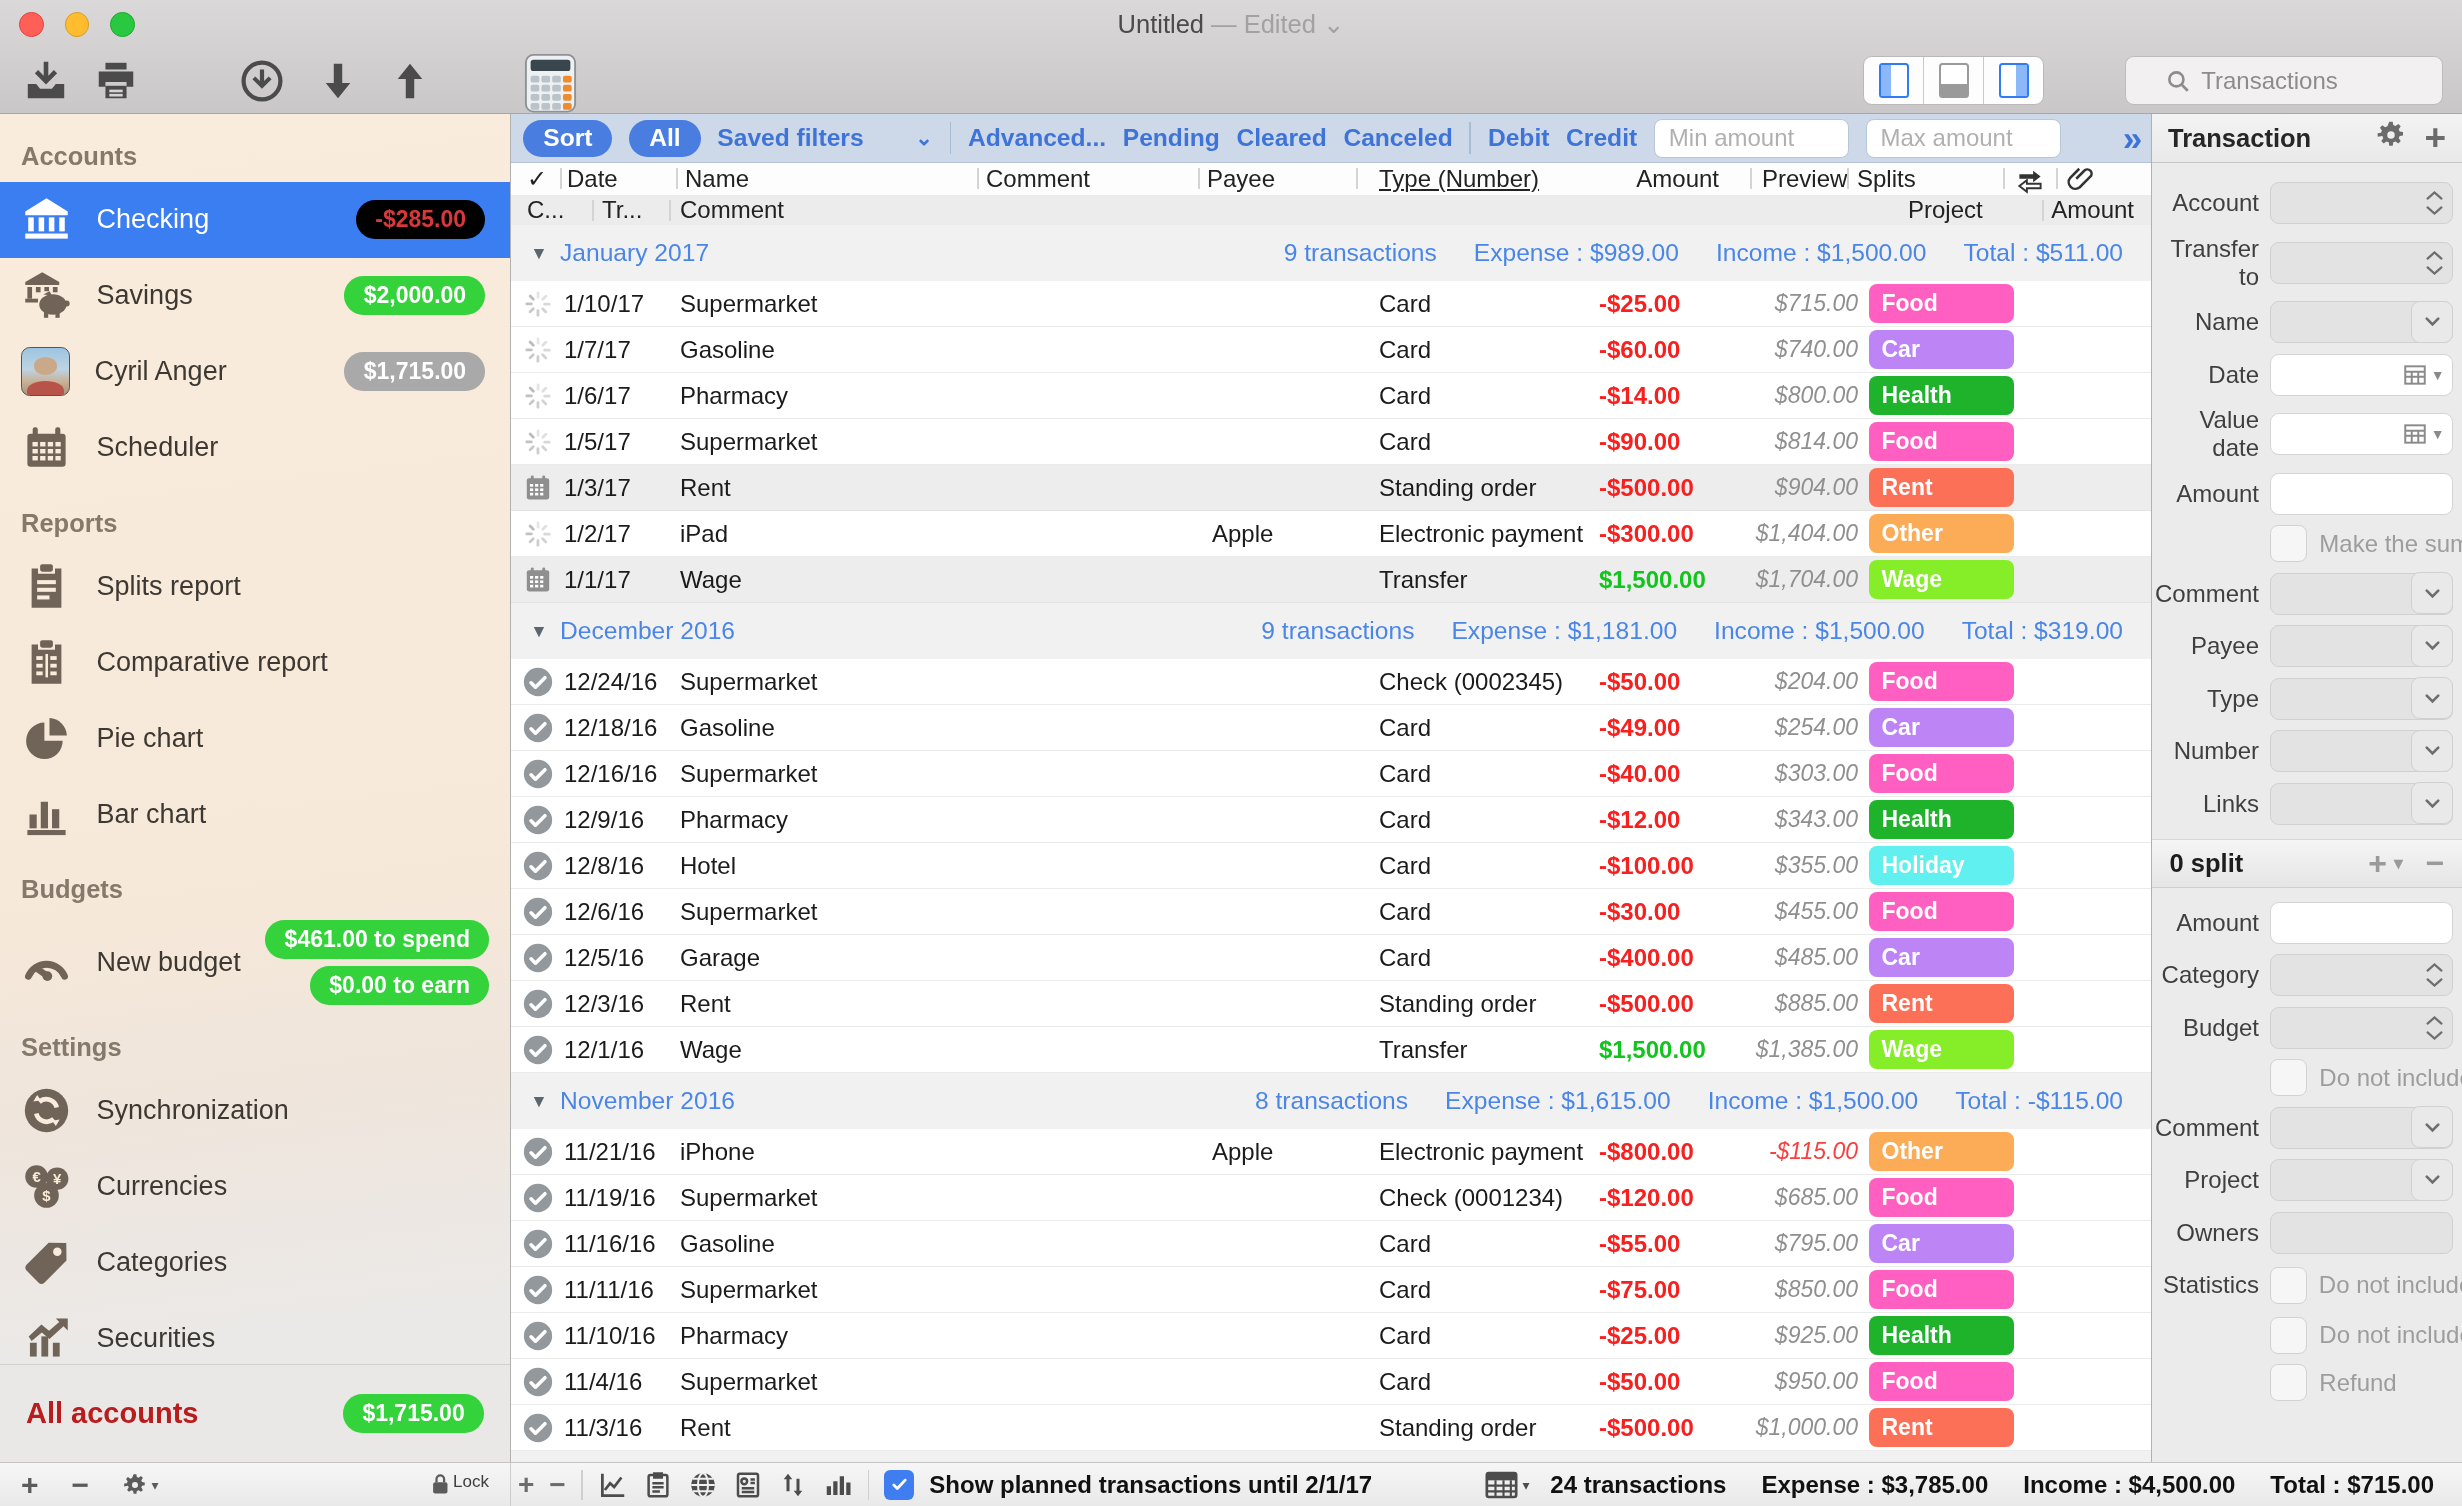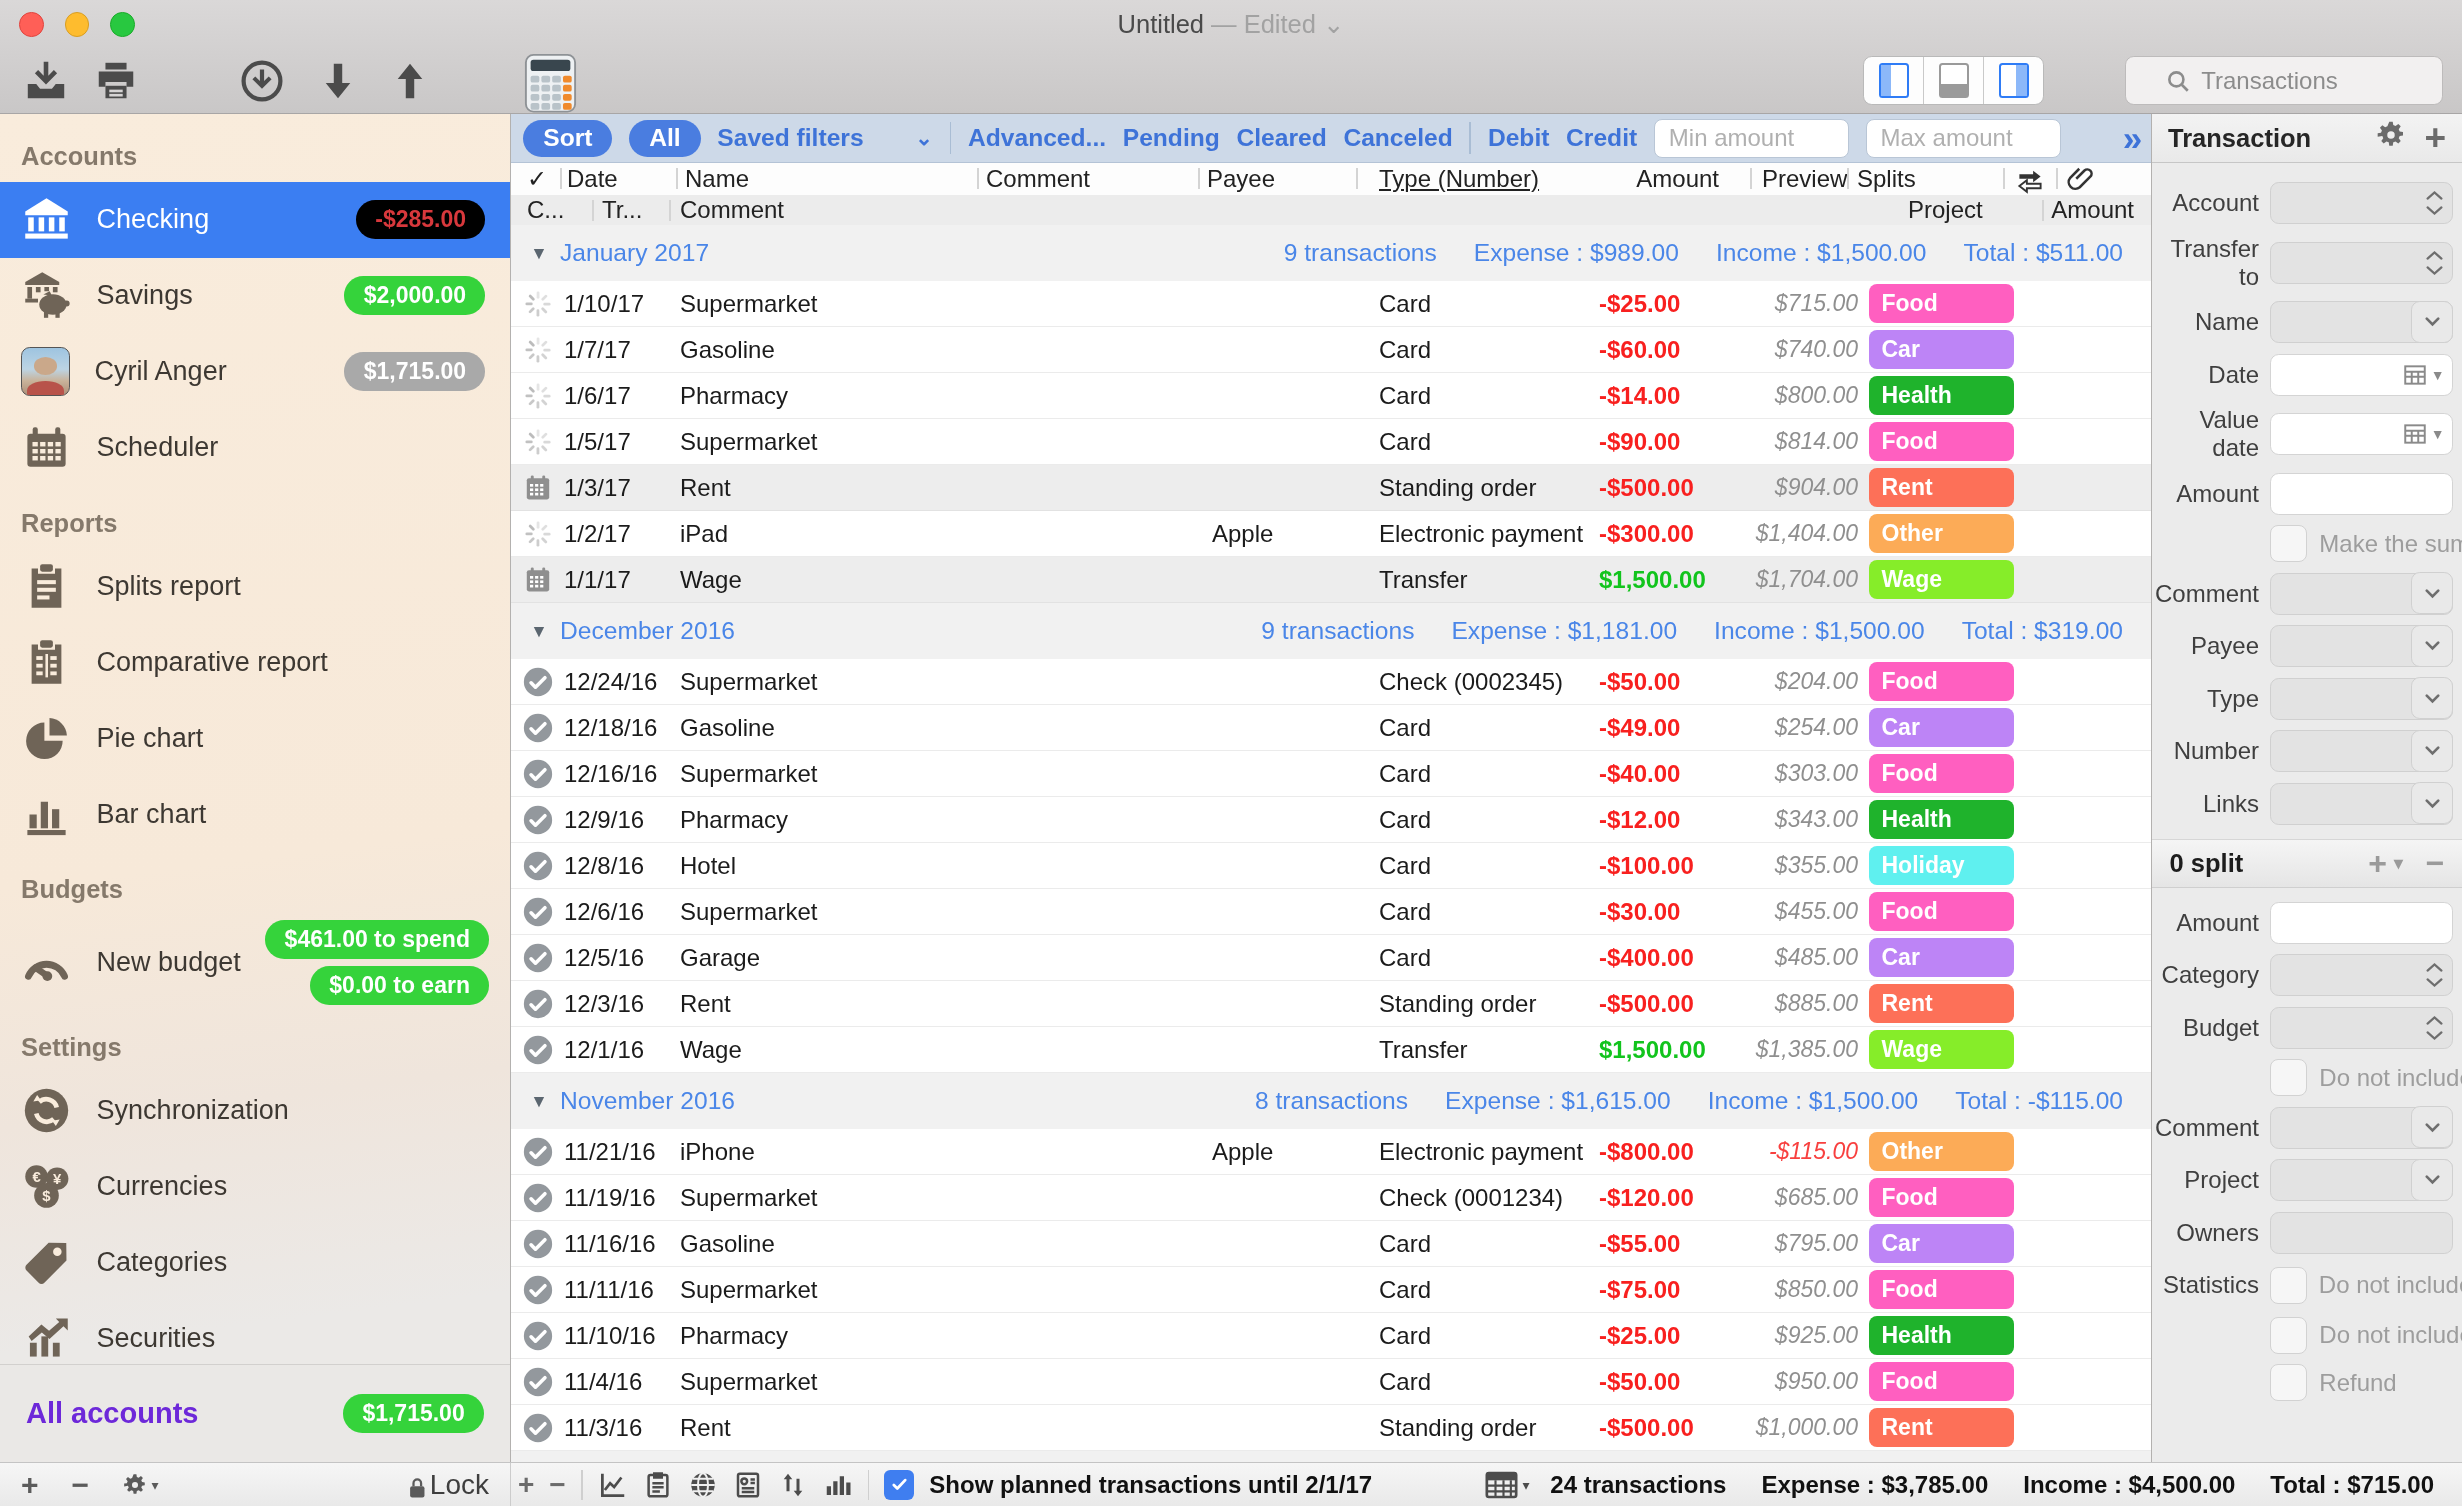--- a/index.html
+++ b/index.html
@@ -49,21 +49,21 @@
   .sitem.selected .icon { color:#fff; }
   .sbadges { margin-left:auto; display:flex; flex-direction:column; gap:7px; align-items:flex-end; }
   .sbadge { height:39px; border-radius:19.3px; padding:0 19.3px; font-weight:bold; font-size:23px; color:#fff; display:flex; align-items:center; white-space:nowrap; }
   .sbadge.green{ background:#35d33b; }
   .sbadge.gray{ background:#a9a9a9; }
   .sbadge.white-red{ background:#000000; color:#d8383c; }
   .avatar { width:49px; height:49px; border-radius:8.8px; border:1.8px solid #555; background:linear-gradient(#9ec4e0 0%,#bcd4e4 45%,#c9b39a 70%,#ad8f78 100%); position:relative; overflow:hidden; }
   .avatar::after{ content:""; position:absolute; left:12.3px; top:8.8px; width:23px; height:17.6px; border-radius:50%; background:#caa88a; }
   .avatar::before{ content:""; position:absolute; left:5.3px; bottom:-5.3px; width:37px; height:19.3px; border-radius:50% 50% 0 0; background:#b8534a; }
   .sfooter { flex:none; height:98px; border-top:1.8px solid #d2d0ce; background:#eae8e6; display:flex; align-items:center; padding:0 26px; }
-  .sfooter .lbl { font-size:29px; font-weight:bold; color:#6d28d9; }
+  .sfooter .lbl { font-size:29px; font-weight:bold; color:#b91c1c; }
   .sfooter .sbadge { margin-left:auto; }
 
   
   .main { flex:1; min-width:0; display:flex; flex-direction:column; background:#f1f1f1; }
   .filterbar { flex:none; height:49px; background:#cdd9e8; border-bottom:1.8px solid #b4c3d6; display:flex; align-items:center; padding:0 12.3px; gap:16.7px; white-space:nowrap; }
   .pill { height:37px; border-radius:18.5px; background:#4a7de0; color:#fff; font-weight:bold; font-size:24.6px; padding:0 20px; display:flex; align-items:center; }
   .flabel { color:#3e73d8; font-weight:bold; font-size:24.6px; }
   .fchev { color:#3e73d8; font-size:21px; font-weight:bold; margin-left:35px; }
   .vsep { width:1.8px; height:32px; background:#a9bdd4; flex:none; }
   .amtfield { width:195px; height:39px; border:0.9px solid #b9c6d6; border-radius:8px; background:#fff; font:inherit; font-size:24px; padding:0 14px; color:#444; outline:none; }
@@ -116,21 +116,21 @@
   .cbtext { color:#9d9d9d; font-size:24px; white-space:nowrap; overflow:hidden; max-width:149px; }
   .isplit { height:49px; margin:14px 0; background:linear-gradient(#f5f5f5,#e5e5e5); border-top:1.8px solid #d6d6d6; border-bottom:1.8px solid #cfcfcf; display:flex; align-items:center; padding:0 17.6px; font-weight:bold; font-size:25.5px; color:#1d1d1d; }
   .isplit .ctrl { margin-left:auto; color:#9a9a9a; font-size:32px; font-weight:bold; display:flex; gap:23px; align-items:center; }
   .isplit .ctrl .pd{ font-size:17.6px; margin-left:-16px; }
 
   
   .bottombar { flex:none; height:44px; background:linear-gradient(#f6f6f6,#e9e9e9); border-top:1.8px solid #c4c4c4; display:flex; align-items:center; }
   .bbz1 { width:511px; flex:none; display:flex; align-items:center; padding:0 21px; gap:33px; border-right:1.8px solid #cccccc; height:100%; }
   .bbz1 .pm { font-size:30px; color:#5b5b5b; font-weight:bold; }
   .bbz1 svg { width:26px; height:26px; color:#5b5b5b; }
-  .locklbl { display:flex; align-items:flex-end; margin-left:auto; color:#3e3e3e; font-size:28px; }
+  .locklbl { display:flex; align-items:flex-start; margin-left:auto; color:#3e3e3e; font-size:17px; }
   .bbz2 { flex:1; display:flex; align-items:center; padding:0 7px; gap:15px; height:100%; }
   .bbz2 .pm { font-size:28px; color:#6b6b6b; font-weight:bold; }
   .bbicon { width:30px; height:30px; color:#4c4c4c; flex:none; }
   .bbicon svg { width:100%; height:100%; }
   .bbsep { width:1.8px; height:30px; background:#cfcfcf; flex:none; }
   .bcheck { width:30px; height:30px; border-radius:6.2px; background:#3f7ef0; display:flex; align-items:center; justify-content:center; flex:none; }
   .bcheck svg{ width:21px; height:21px; }
   .plannedlbl { font-weight:bold; color:#111; font-size:24px; }
   .tblic { display:flex; align-items:center; gap:3.5px; margin-left:97px; color:#4c4c4c; }
   .tblic .tinychev { font-size:14px; color:#4c4c4c; }

